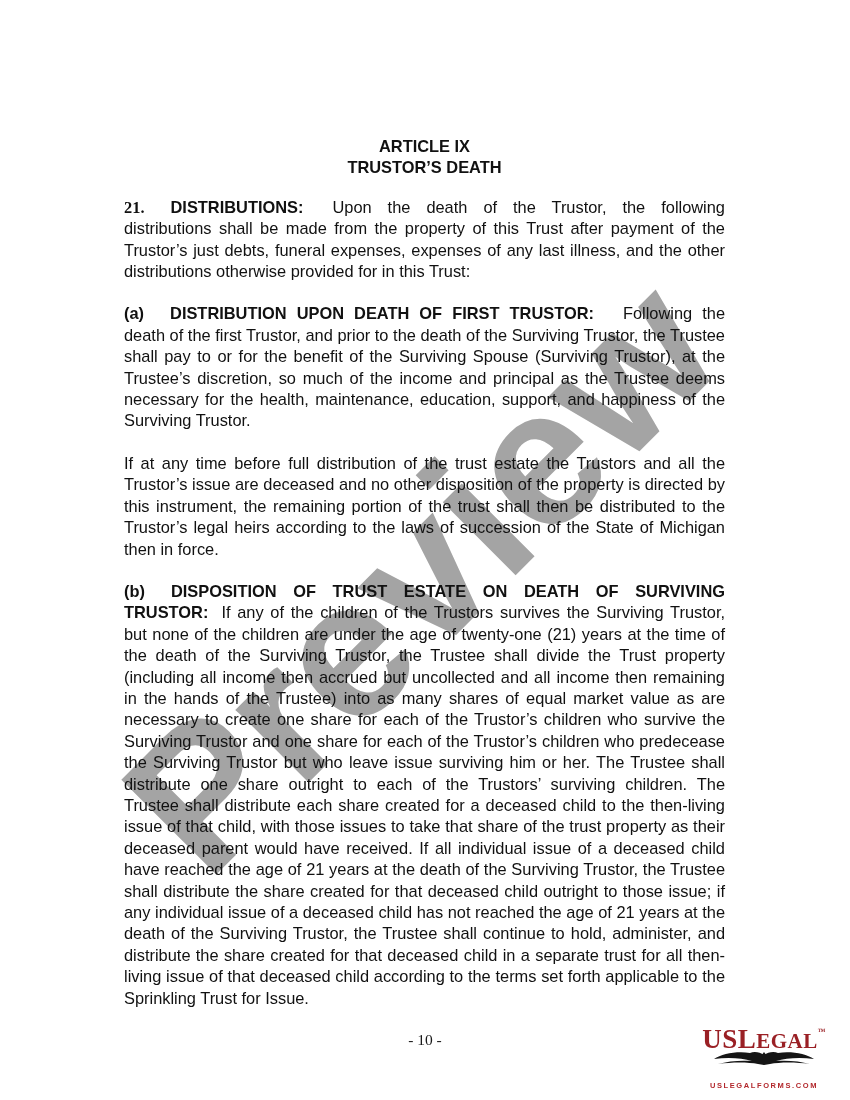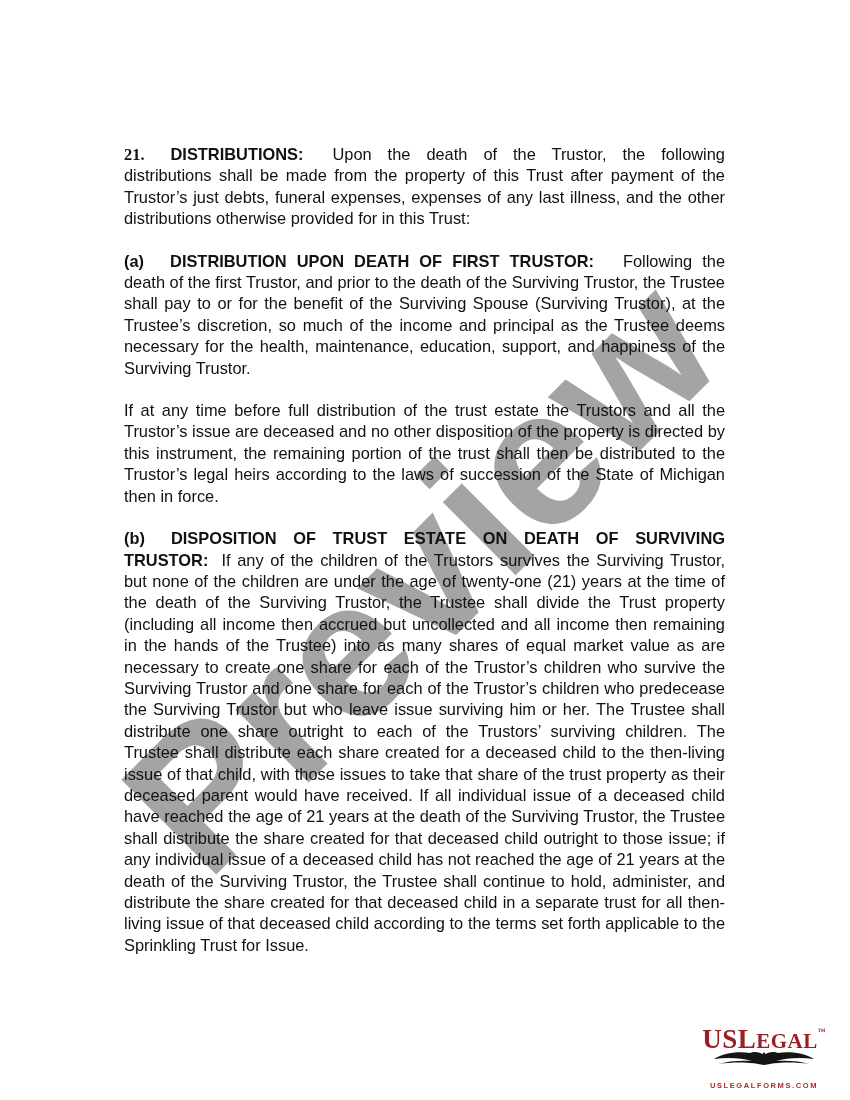--- a/index.html
+++ b/index.html
@@ -85,32 +85,37 @@
 </style>
 </head>
 <body>
 
 <div class="page">
 
   <div class="watermark">Preview</div>
 
   <div class="content">
 
+    <div class="doc-title">
+      <div>ARTICLE IX</div>
+      <div>TRUSTOR’S DEATH</div>
+    </div>
 
     <p class="para"><span class="num-serif">21.</span><span class="tab tab-a"></span><span class="head">DISTRIBUTIONS:</span><span class="tab tab-b"></span><span>Upon the death of the Trustor, the following distributions shall be made from the property of this Trust after payment of the Trustor’s just debts, funeral expenses, expenses of any last illness, and the other distributions otherwise provided for in this Trust:</span></p>
 
     <p class="para"><span class="num-sans">(a)</span><span class="tab tab-a"></span><span class="head">DISTRIBUTION UPON DEATH OF FIRST TRUSTOR:</span><span class="tab tab-b"></span><span>Following the death of the first Trustor, and prior to the death of the Surviving Trustor, the Trustee shall pay to or for the benefit of the Surviving Spouse (Surviving Trustor), at the Trustee’s discretion, so much of the income and principal as the Trustee deems necessary for the health, maintenance, education, support, and happiness of the Surviving Trustor.</span></p>
 
     <p class="para"><span>If at any time before full distribution of the trust estate the Trustors and all the Trustor’s issue are deceased and no other disposition of the property is directed by this instrument, the remaining portion of the trust shall then be distributed to the Trustor’s legal heirs according to the laws of succession of the State of Michigan then in force.</span></p>
 
     <p class="para"><span class="num-sans">(b)</span><span class="tab tab-a"></span><span class="head">DISPOSITION OF TRUST ESTATE ON DEATH OF SURVIVING TRUSTOR:</span><span class="tab tab-c"></span><span>If any of the children of the Trustors survives the Surviving Trustor, but none of the children are under the age of twenty-one (21) years at the time of the death of the Surviving Trustor, the Trustee shall divide the Trust property (including all income then accrued but uncollected and all income then remaining in the hands of the Trustee) into as many shares of equal market value as are necessary to create one share for each of the Trustor’s children who survive the Surviving Trustor and one share for each of the Trustor’s children who predecease the Surviving Trustor but who leave issue surviving him or her.  The Trustee shall distribute one share outright to each of the Trustors’ surviving children.  The Trustee shall distribute each share created for a deceased child to the then-living issue of that child, with those issues to take that share of the trust property as their deceased parent would have received.  If all individual issue of a deceased child have reached the age of 21 years at the death of the Surviving Trustor, the Trustee shall distribute the share created for that deceased child outright to those issue; if any individual issue of a deceased child has not reached the age of 21 years at the death of the Surviving Trustor, the Trustee shall continue to hold, administer, and distribute the share created for that deceased child in a separate trust for all then-living issue of that deceased child according to the terms set forth applicable to the Sprinkling Trust for Issue.</span></p>
 
 
   </div>
 
+  <div class="footer-pageno">- 10 -</div>
 
   <div class="logo">
     <div class="logo-name"><span class="logo-big">USL</span><span class="logo-small">EGAL</span><span class="logo-tm">™</span></div>
     <div class="logo-wings">
       <svg width="104" height="14" viewBox="0 0 104 14" aria-hidden="true">
         <path d="M52 4 C48 1 42 0 38 2 C24 0 10 3 2 8 C16 6 30 7 40 10 C30 9 16 10 6 13 C20 11 36 11 46 13 L52 14 L58 13 C68 11 84 11 98 13 C88 10 74 9 64 10 C74 7 88 6 102 8 C94 3 80 0 66 2 C62 0 56 1 52 4 Z" fill="#151515"></path>
         <path d="M52 1 L49 5 L52 7 L55 5 Z" fill="#151515"></path>
       </svg>
     </div>
     <div class="logo-site">USLEGALFORMS.COM</div>

